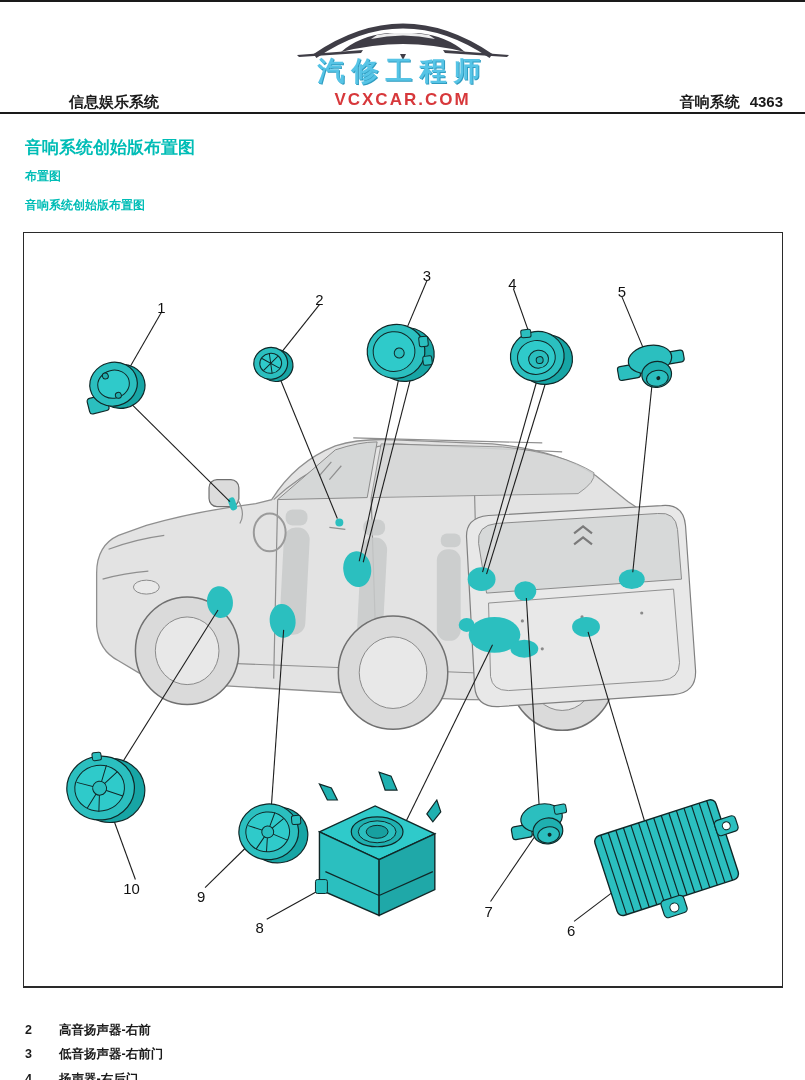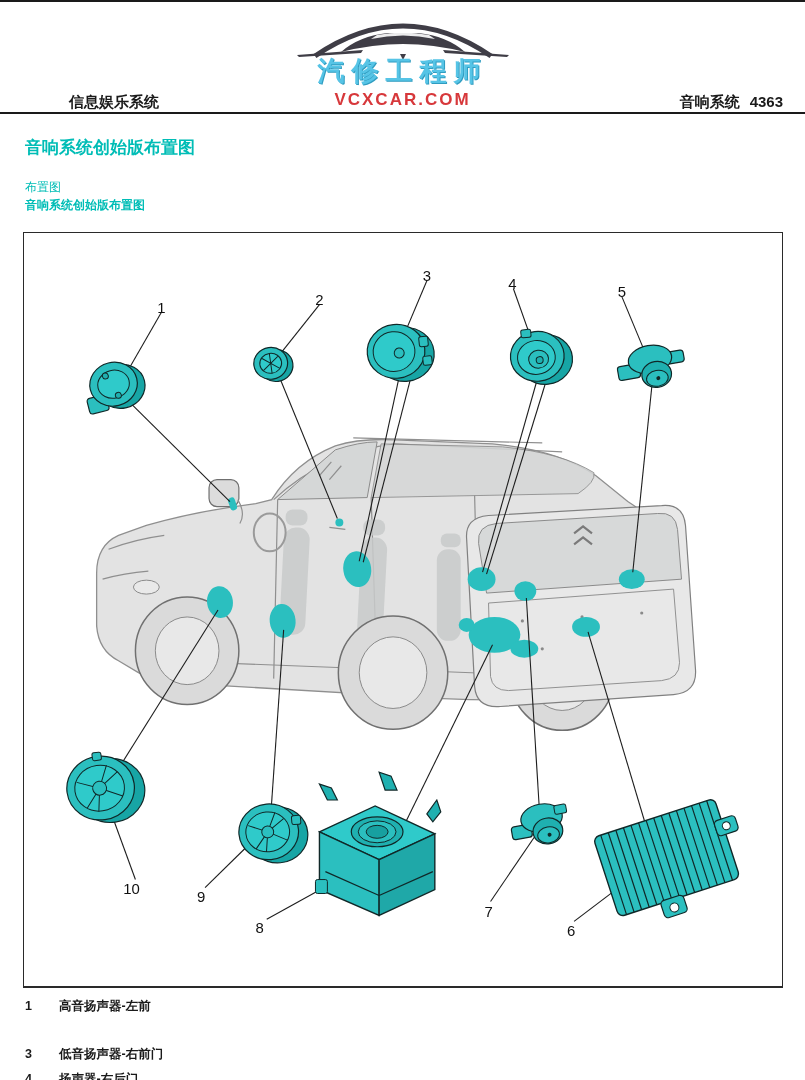--- a/index.html
+++ b/index.html
@@ -18,21 +18,21 @@
     font-size:17px; font-weight:bold; letter-spacing:2px; color:#d7383b; }
 
   
   .hdr-left  { position:absolute; left:25px;  top:93px; font-size:15px; font-weight:bold; color:#1a1a1a;margin-left:44px; }
   .hdr-right { position:absolute; right:22px; top:93px; font-size:15px; font-weight:bold; color:#1a1a1a;margin-left:48px; }
   .hdr-right .pg { margin-left:10px; }
   .hdr-rule { position:absolute; left:0; top:112px; width:805px; height:2px; background:#1a1a1a; }
 
   
   .h1 { position:absolute; left:25px; top:136px; font-size:17px; font-weight:bold; color:#00bdb6; }
-  .h2 { position:absolute; left:25px; top:168px; font-size:12px; font-weight:normal; color:#00bdb6;margin-top:11px; }
+  .h2 { position:absolute; left:25px; top:168px; font-size:12px; font-weight:bold; color:#00bdb6; }
   .h3 { position:absolute; left:25px; top:197px; font-size:12px; font-weight:bold; color:#00bdb6;text-align:right; }
 
   
   .frame { position:absolute; left:23px; top:232px; width:760px; height:756px;
            border:1px solid #2a2a2a; border-bottom-width:2px; background:#fff; }
 
   
   .legend-row { position:absolute; left:25px; width:700px; height:18px; font-size:12.5px; color:#1a1a1a; }
   .legend-row .num { display:inline-block; width:34px; font-weight:bold; }
   .legend-row .lbl { font-weight:600; }
@@ -265,22 +265,22 @@
         <text class="callout" x="600" y="64">5</text>
         <text class="callout" x="549" y="707">6</text>
         <text class="callout" x="466" y="688">7</text>
         <text class="callout" x="236" y="704">8</text>
         <text class="callout" x="177" y="673">9</text>
         <text class="callout" x="107" y="665">10</text>
       </g>
     </svg>
   </div>
 
-  <div class="legend-row" style="top:998px">
-    <span class="num">1</span><span class="lbl">高音扬声器-左前</span>
+  <div class="legend-row" style="top:1022px">
+    <span class="num">2</span><span class="lbl">高音扬声器-右前</span>
   </div>
   <div class="legend-row" style="top:1046px">
     <span class="num">3</span><span class="lbl">低音扬声器-右前门</span>
   </div>
   <div class="legend-row" style="top:1071px">
     <span class="num">4</span><span class="lbl">扬声器-右后门</span>
   </div>
 </div>
 
 </body></html>

